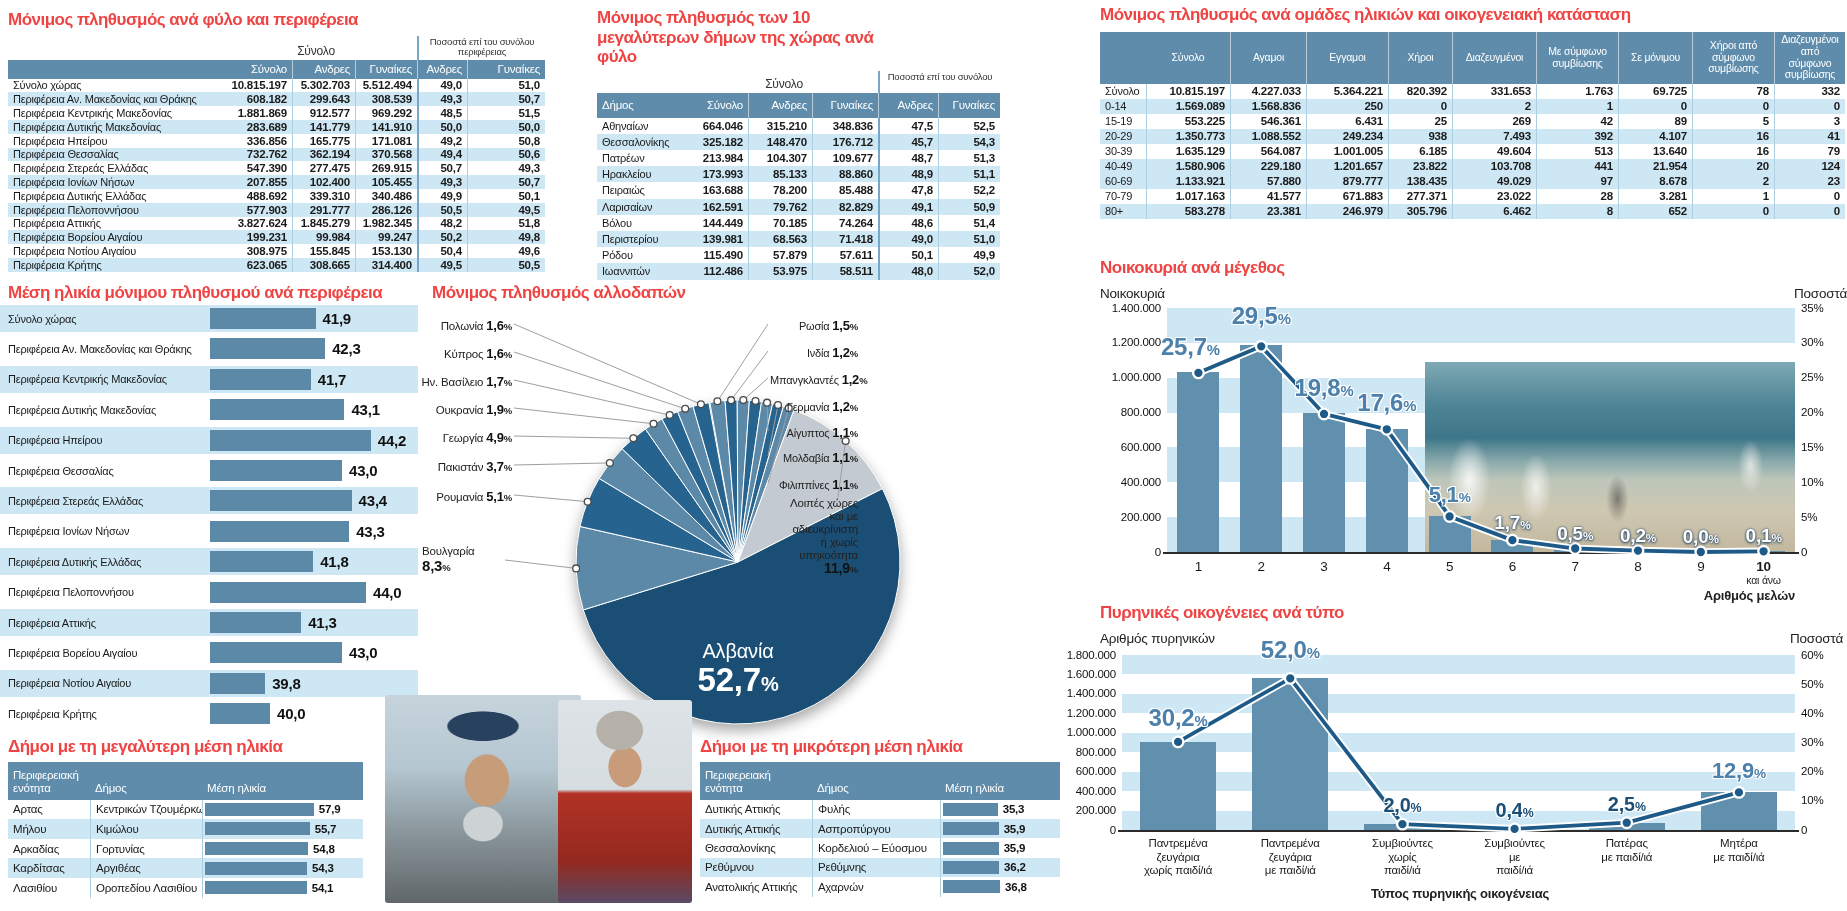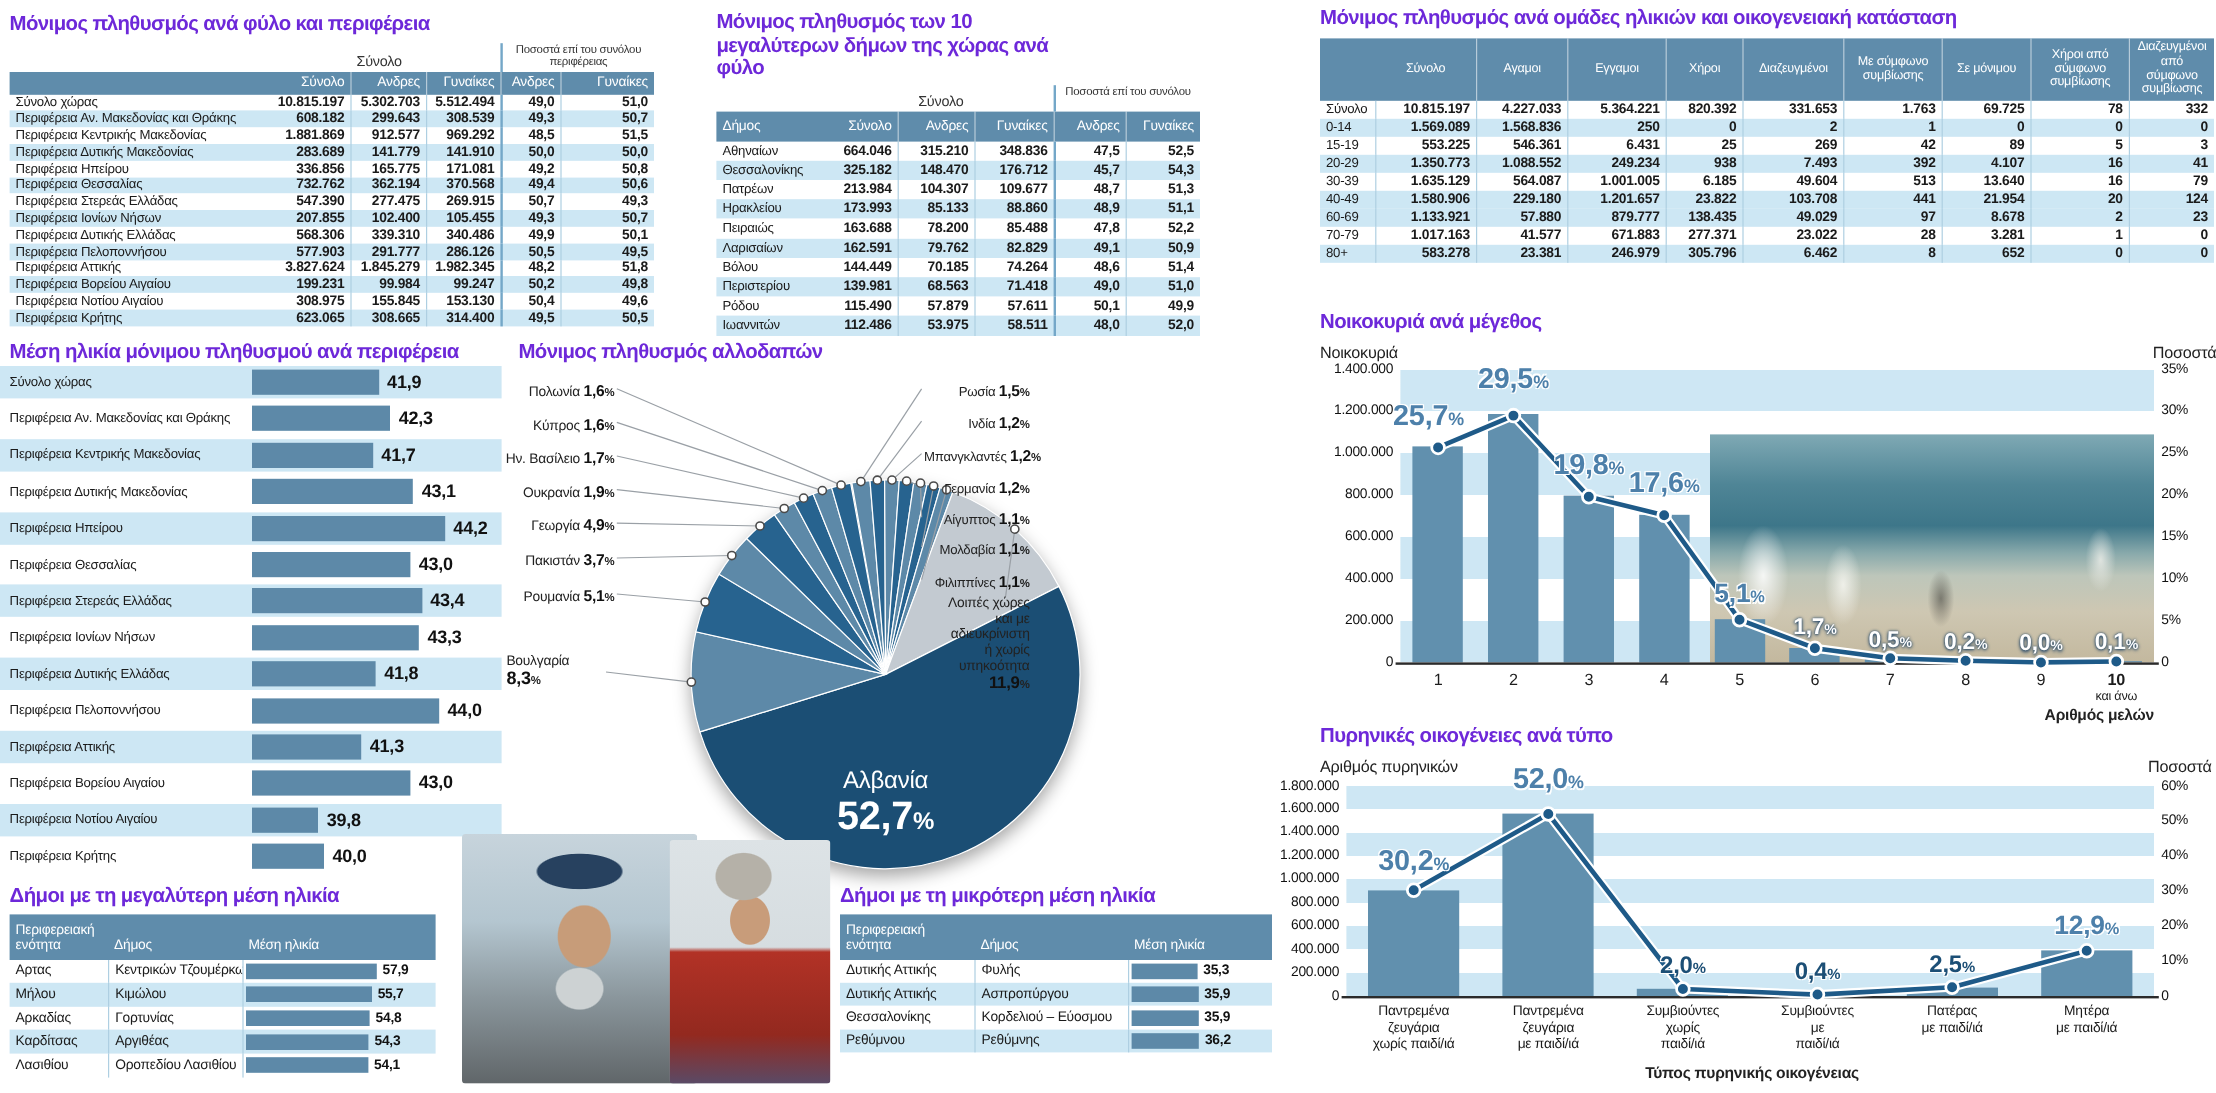--- a/index.html
+++ b/index.html
@@ -1,19 +1,19 @@
 <!DOCTYPE html>
 <html><head>
 <meta charset="utf-8">
 <style>
   html,body{margin:0;padding:0;background:#fff;}
   body{font-family:"Liberation Sans",sans-serif;color:#111;}
   #root{position:relative;width:1847px;height:911px;background:#fff;overflow:hidden;letter-spacing:-0.2px;}
   .sec{position:absolute;}
-  .h1{font-size:17px;font-weight:bold;color:#6d28d9;letter-spacing:-0.5px;line-height:1.15;}
+  .h1{font-size:17px;font-weight:bold;color:#ef4444;letter-spacing:-0.5px;line-height:1.15;}
   .mount{position:relative;}
   
   .tgroup{position:relative;}
   .tg1{position:absolute;bottom:2px;text-align:center;font-size:12px;color:#333;}
   .tg2{position:absolute;top:1px;text-align:center;font-size:9.5px;line-height:1.12;color:#333;}
   .gdiv{position:absolute;width:2px;background:#74a7c8;}
   .trow{display:flex;align-items:stretch;}
   .trow.alt{background:#cde7f4;}
   .thead{background:#5f8cab;color:#fff;}
   .tcell{padding:0 5px;white-space:nowrap;overflow:hidden;display:flex;align-items:center;box-sizing:border-box;}
@@ -138,21 +138,21 @@
         <div class="trow alt" style="height: 13.8px;">
           <div class="tcell lab" style="width: 207px;">Περιφέρεια Ιονίων Νήσων</div>
           <div class="tcell num" style="width: 77px;">207.855</div>
           <div class="tcell num rule-l" style="width: 63px;">102.400</div>
           <div class="tcell num rule-l" style="width: 62px; padding-left: 27px;">105.455</div>
           <div class="tcell num rule-s" style="width: 50px;">49,3</div>
           <div class="tcell num rule-l" style="width: 78px;">50,7</div>
         </div>
         <div class="trow" style="height: 13.8px;">
           <div class="tcell lab" style="width: 207px;">Περιφέρεια Δυτικής Ελλάδας</div>
-          <div class="tcell num" style="width: 77px;">568.306</div>
+          <div class="tcell num" style="width: 77px;">488.692</div>
           <div class="tcell num rule-l" style="width: 63px;">339.310</div>
           <div class="tcell num rule-l" style="width: 62px;">340.486</div>
           <div class="tcell num rule-s" style="width: 50px;">49,9</div>
           <div class="tcell num rule-l" style="width: 78px;">50,1</div>
         </div>
         <div class="trow alt" style="height: 13.8px;">
           <div class="tcell lab" style="width: 207px;">Περιφέρεια Πελοποννήσου</div>
           <div class="tcell num" style="width: 77px;">577.903</div>
           <div class="tcell num rule-l" style="width: 63px;">291.777</div>
           <div class="tcell num rule-l" style="width: 62px;">286.126</div>
@@ -671,20 +671,28 @@
           </div>
         </div>
         <div class="trow alt" style="height: 19.4px;">
           <div class="tcell lab" style="width: 112px; font-size: 11.5px;">Ρεθύμνου</div>
           <div class="tcell lab rule-l" style="width: 128px; font-size: 11.5px;">Ρεθύμνης</div>
           <div class="tcell rule-l" style="width: 120px; padding: 0px 2px;">
             <div class="mbar" style="width: 56.11px;"></div>
             <span class="mval">36,2</span>
           </div>
         </div>
+        <div class="trow" style="height: 19.4px;">
+          <div class="tcell lab" style="width: 112px; font-size: 11.5px;">Ανατολικής Αττικής</div>
+          <div class="tcell lab rule-l" style="width: 128px; font-size: 11.5px;">Αχαρνών</div>
+          <div class="tcell rule-l" style="width: 120px; padding: 0px 2px;">
+            <div class="mbar" style="width: 57.04px;"></div>
+            <span class="mval">36,8</span>
+          </div>
+        </div>
       </div>
   </div>
 
   <div class="sec" style="left:1100px;top:258px;width:747px;height:352px;">
     <div class="h1">Νοικοκυριά ανά μέγεθος</div>
     <div class="axlab" style="left:0;top:28px;">Νοικοκυριά</div>
     <div class="axlab" style="right:0;top:28px;text-align:right;">Ποσοστά</div>
     <div class="xaxlab" style="left:500px;top:330px;width:195px;text-align:right;">Αριθμός μελών</div>
     <div id="hh" class="mount" style="position:absolute;left:0;top:0;width:747px;height:352px;">
         <div style="position: absolute; left: 67px; top: 50px; width: 628px; height: 244px; background: repeating-linear-gradient(rgb(206, 231, 244) 0px, rgb(206, 231, 244) 34.8571px, rgb(255, 255, 255) 34.8571px, rgb(255, 255, 255) 69.7143px);"></div>

